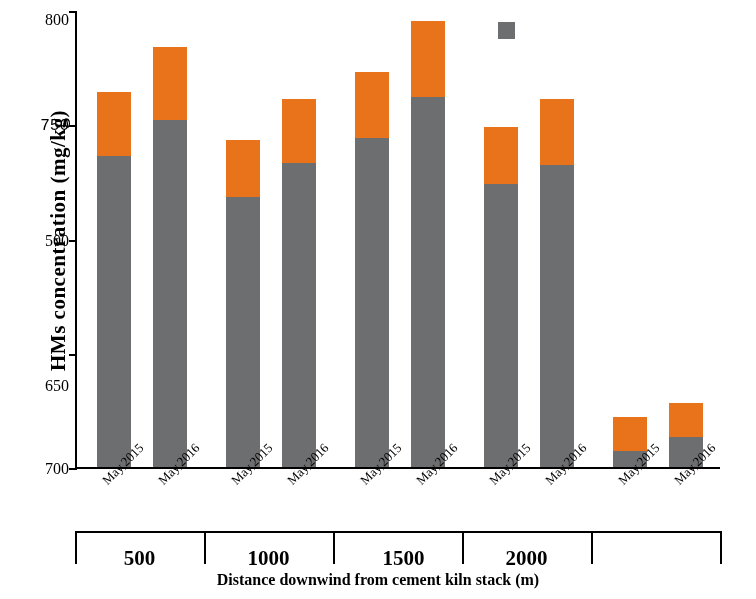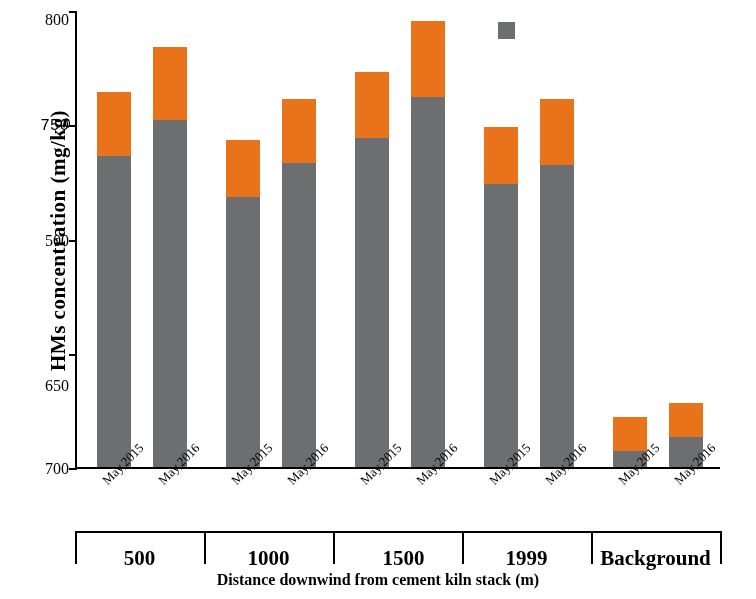--- a/index.html
+++ b/index.html
@@ -238,24 +238,23 @@
     <div class="series-label" style="left: 154.5px; top: 477px;">May,2016</div>
     <div class="cat-label" style="left: 75px; width: 129px; top: 546px;">500</div>
     <div class="series-label" style="left: 227.5px; top: 477px;">May,2015</div>
     <div class="series-label" style="left: 283.5px; top: 477px;">May,2016</div>
     <div class="cat-label" style="left: 204px; width: 129px; top: 546px; text-align: center;">1000</div>
     <div class="series-label" style="left: 356.5px; top: 477px;">May,2015</div>
     <div class="series-label" style="left: 412.5px; top: 477px;">May,2016</div>
     <div class="cat-label" style="left: 333px; width: 125px; top: 546px; margin-left: 8px;">1500</div>
     <div class="series-label" style="left: 485.5px; top: 477px;">May,2015</div>
     <div class="series-label" style="left: 541.5px; top: 477px;">May,2016</div>
-    <div class="cat-label" style="left: 462px; width: 129px; top: 546px;">1999</div>
+    <div class="cat-label" style="left: 462px; width: 129px; top: 546px;">2000</div>
     <div class="series-label" style="left: 614.5px; top: 477px;">May,2015</div>
     <div class="series-label" style="left: 670.5px; top: 477px;">May,2016</div>
-    <div class="cat-label" style="left: 591px; width: 129px; top: 546px;">Background</div>
     <div id="cat-rule" style="left: 75px; width: 645px; top: 531px;"></div>
     <div class="sep" style="left: 75px; top: 531px; height: 33px;"></div>
     <div class="sep" style="left: 204px; top: 531px; height: 33px;"></div>
     <div class="sep" style="left: 333px; top: 531px; height: 33px;"></div>
     <div class="sep" style="left: 462px; top: 531px; height: 33px;"></div>
     <div class="sep" style="left: 591px; top: 531px; height: 33px;"></div>
     <div class="sep" style="left: 720px; top: 531px; height: 33px;"></div>
   </div>
 
 </body></html>

